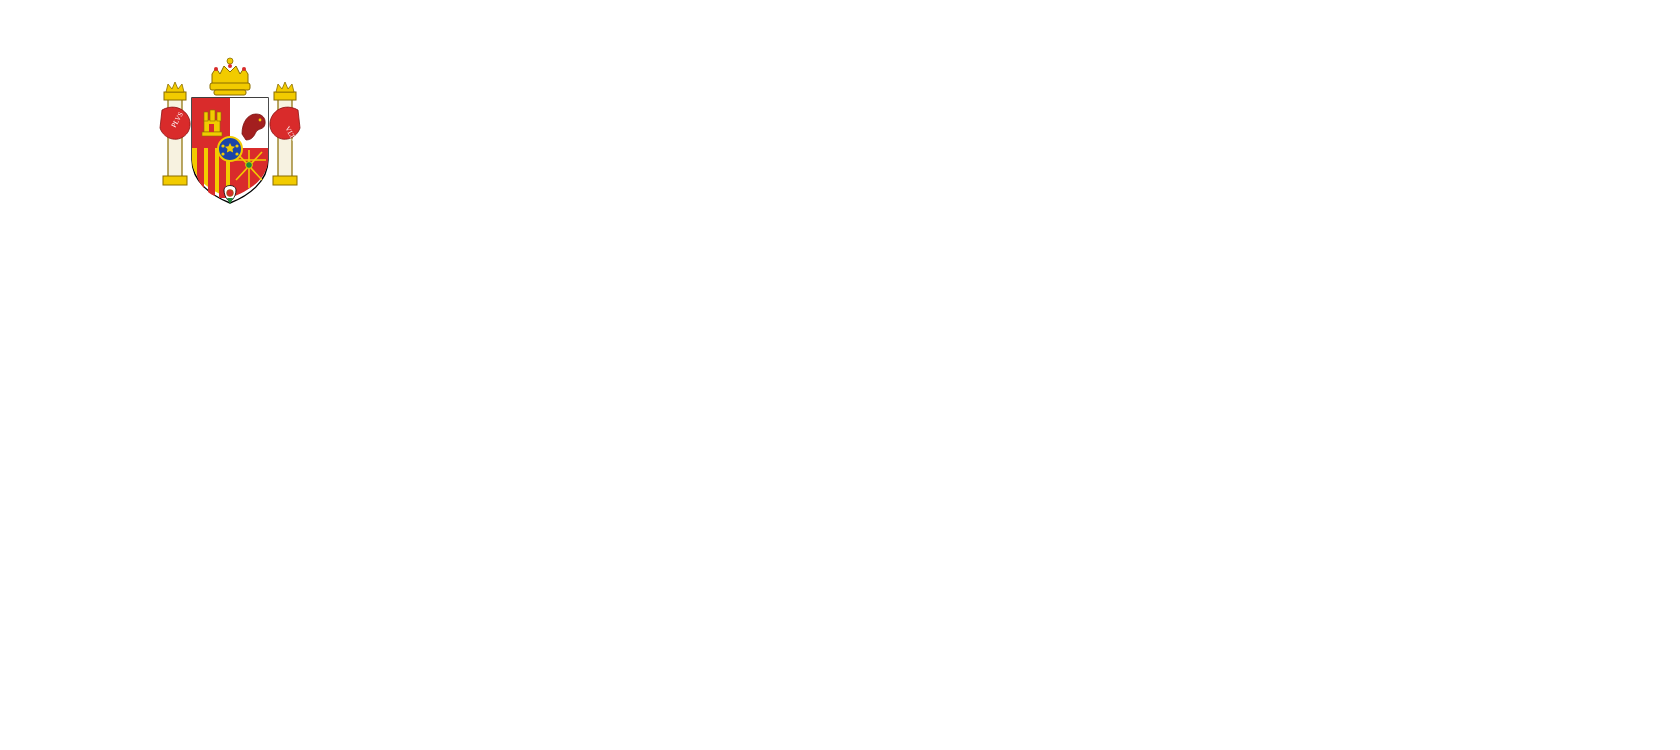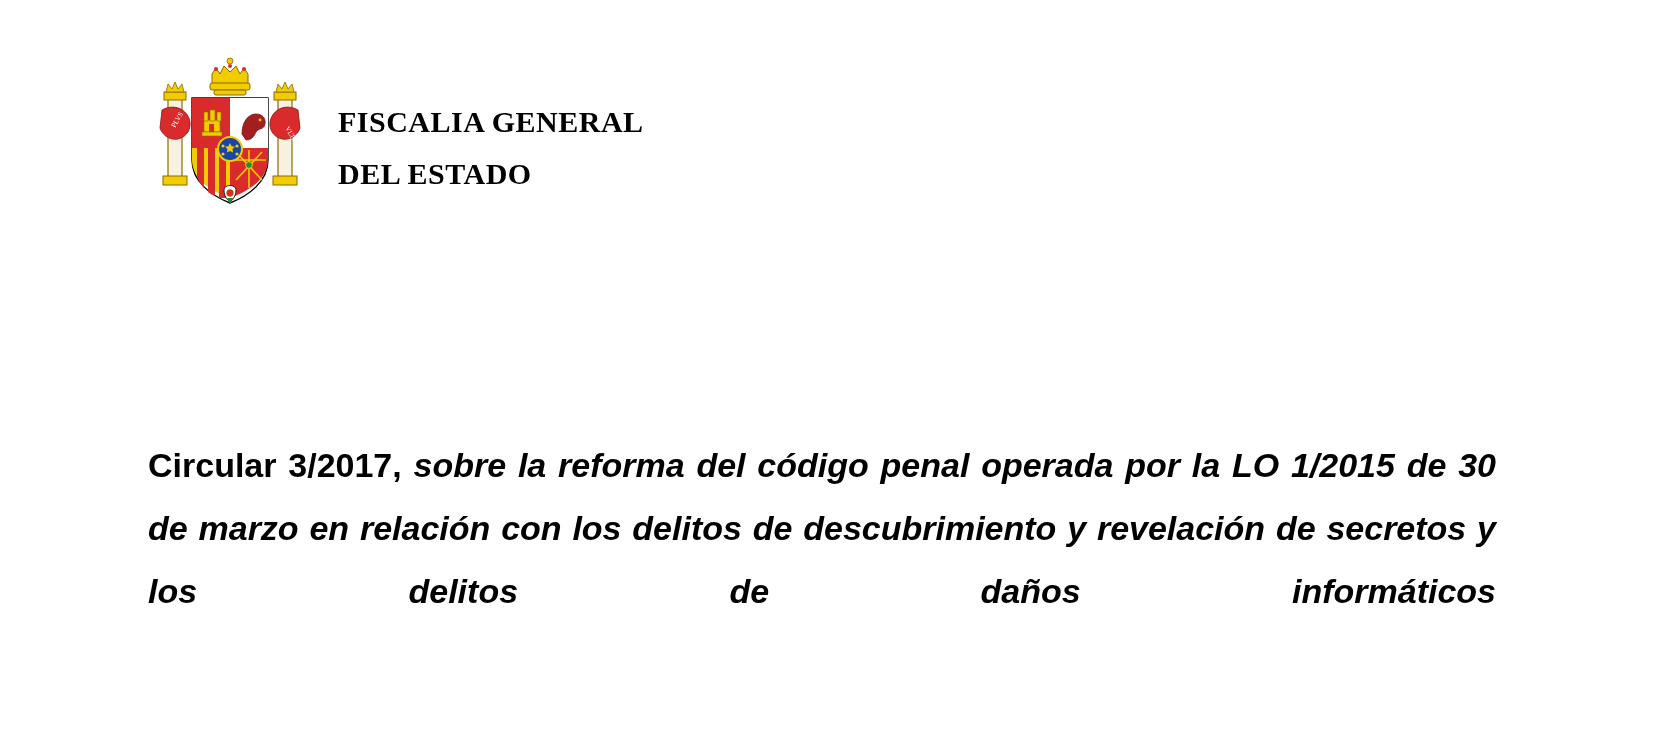--- a/index.html
+++ b/index.html
@@ -161,24 +161,16 @@
         <g fill="#f2cb00">
           <path d="M80 95 l1.6 3.2 3.4 .5 -2.5 2.4 .6 3.4 -3.1-1.6 -3.1 1.6 .6-3.4 -2.5-2.4 3.4-.5 Z"></path>
           <circle cx="73" cy="98" r="1.6"></circle>
           <circle cx="87" cy="98" r="1.6"></circle>
           <circle cx="73" cy="106" r="1.6"></circle>
           <circle cx="87" cy="106" r="1.6"></circle>
         </g>
       </svg>
     </span>
 
-    <div class="org-name">
-      <span class="line">FISCALIA GENERAL</span>
-      <span class="line">DEL ESTADO</span>
-    </div>
   </div>
 
-  <div class="title-block">
-    <span class="lead">Circular 3/2017,</span>
-    <span class="subject">sobre la reforma del código penal operada por la LO 1/2015 de 30 de marzo en relación con los delitos de descubrimiento y revelación de secretos y los delitos de daños informáticos</span>
-  </div>
 
 </div>
 
 </body></html>

